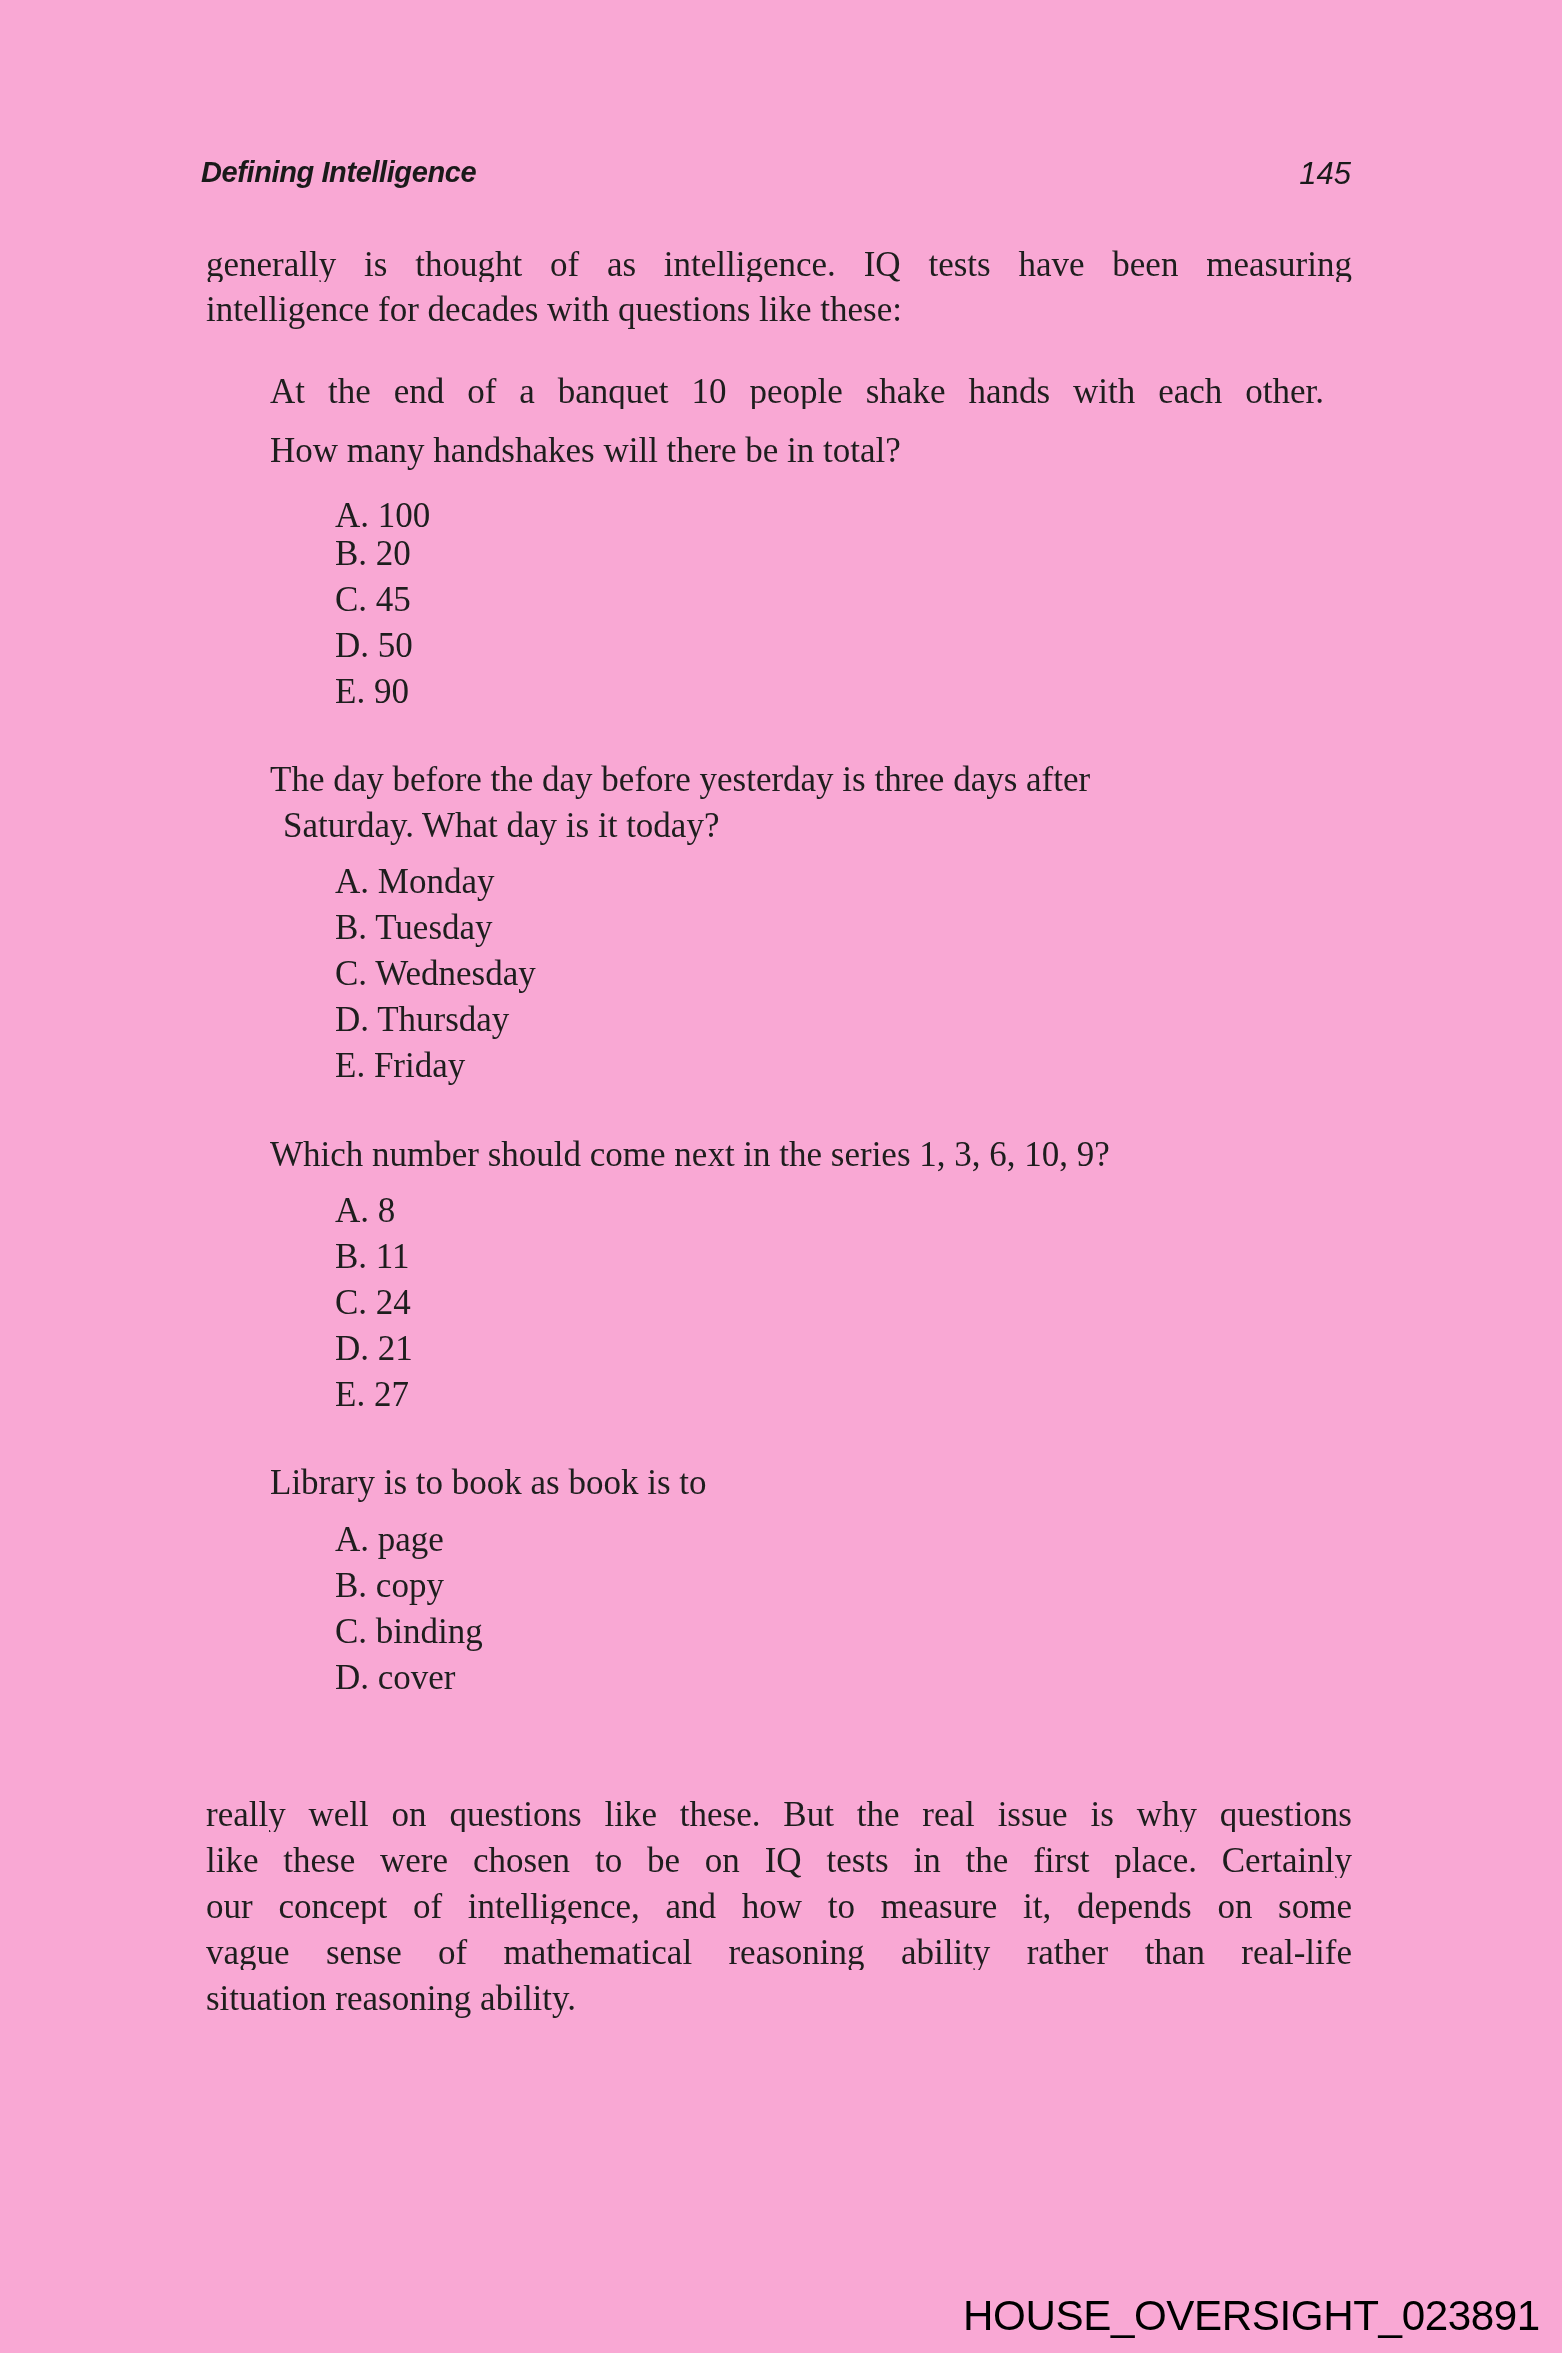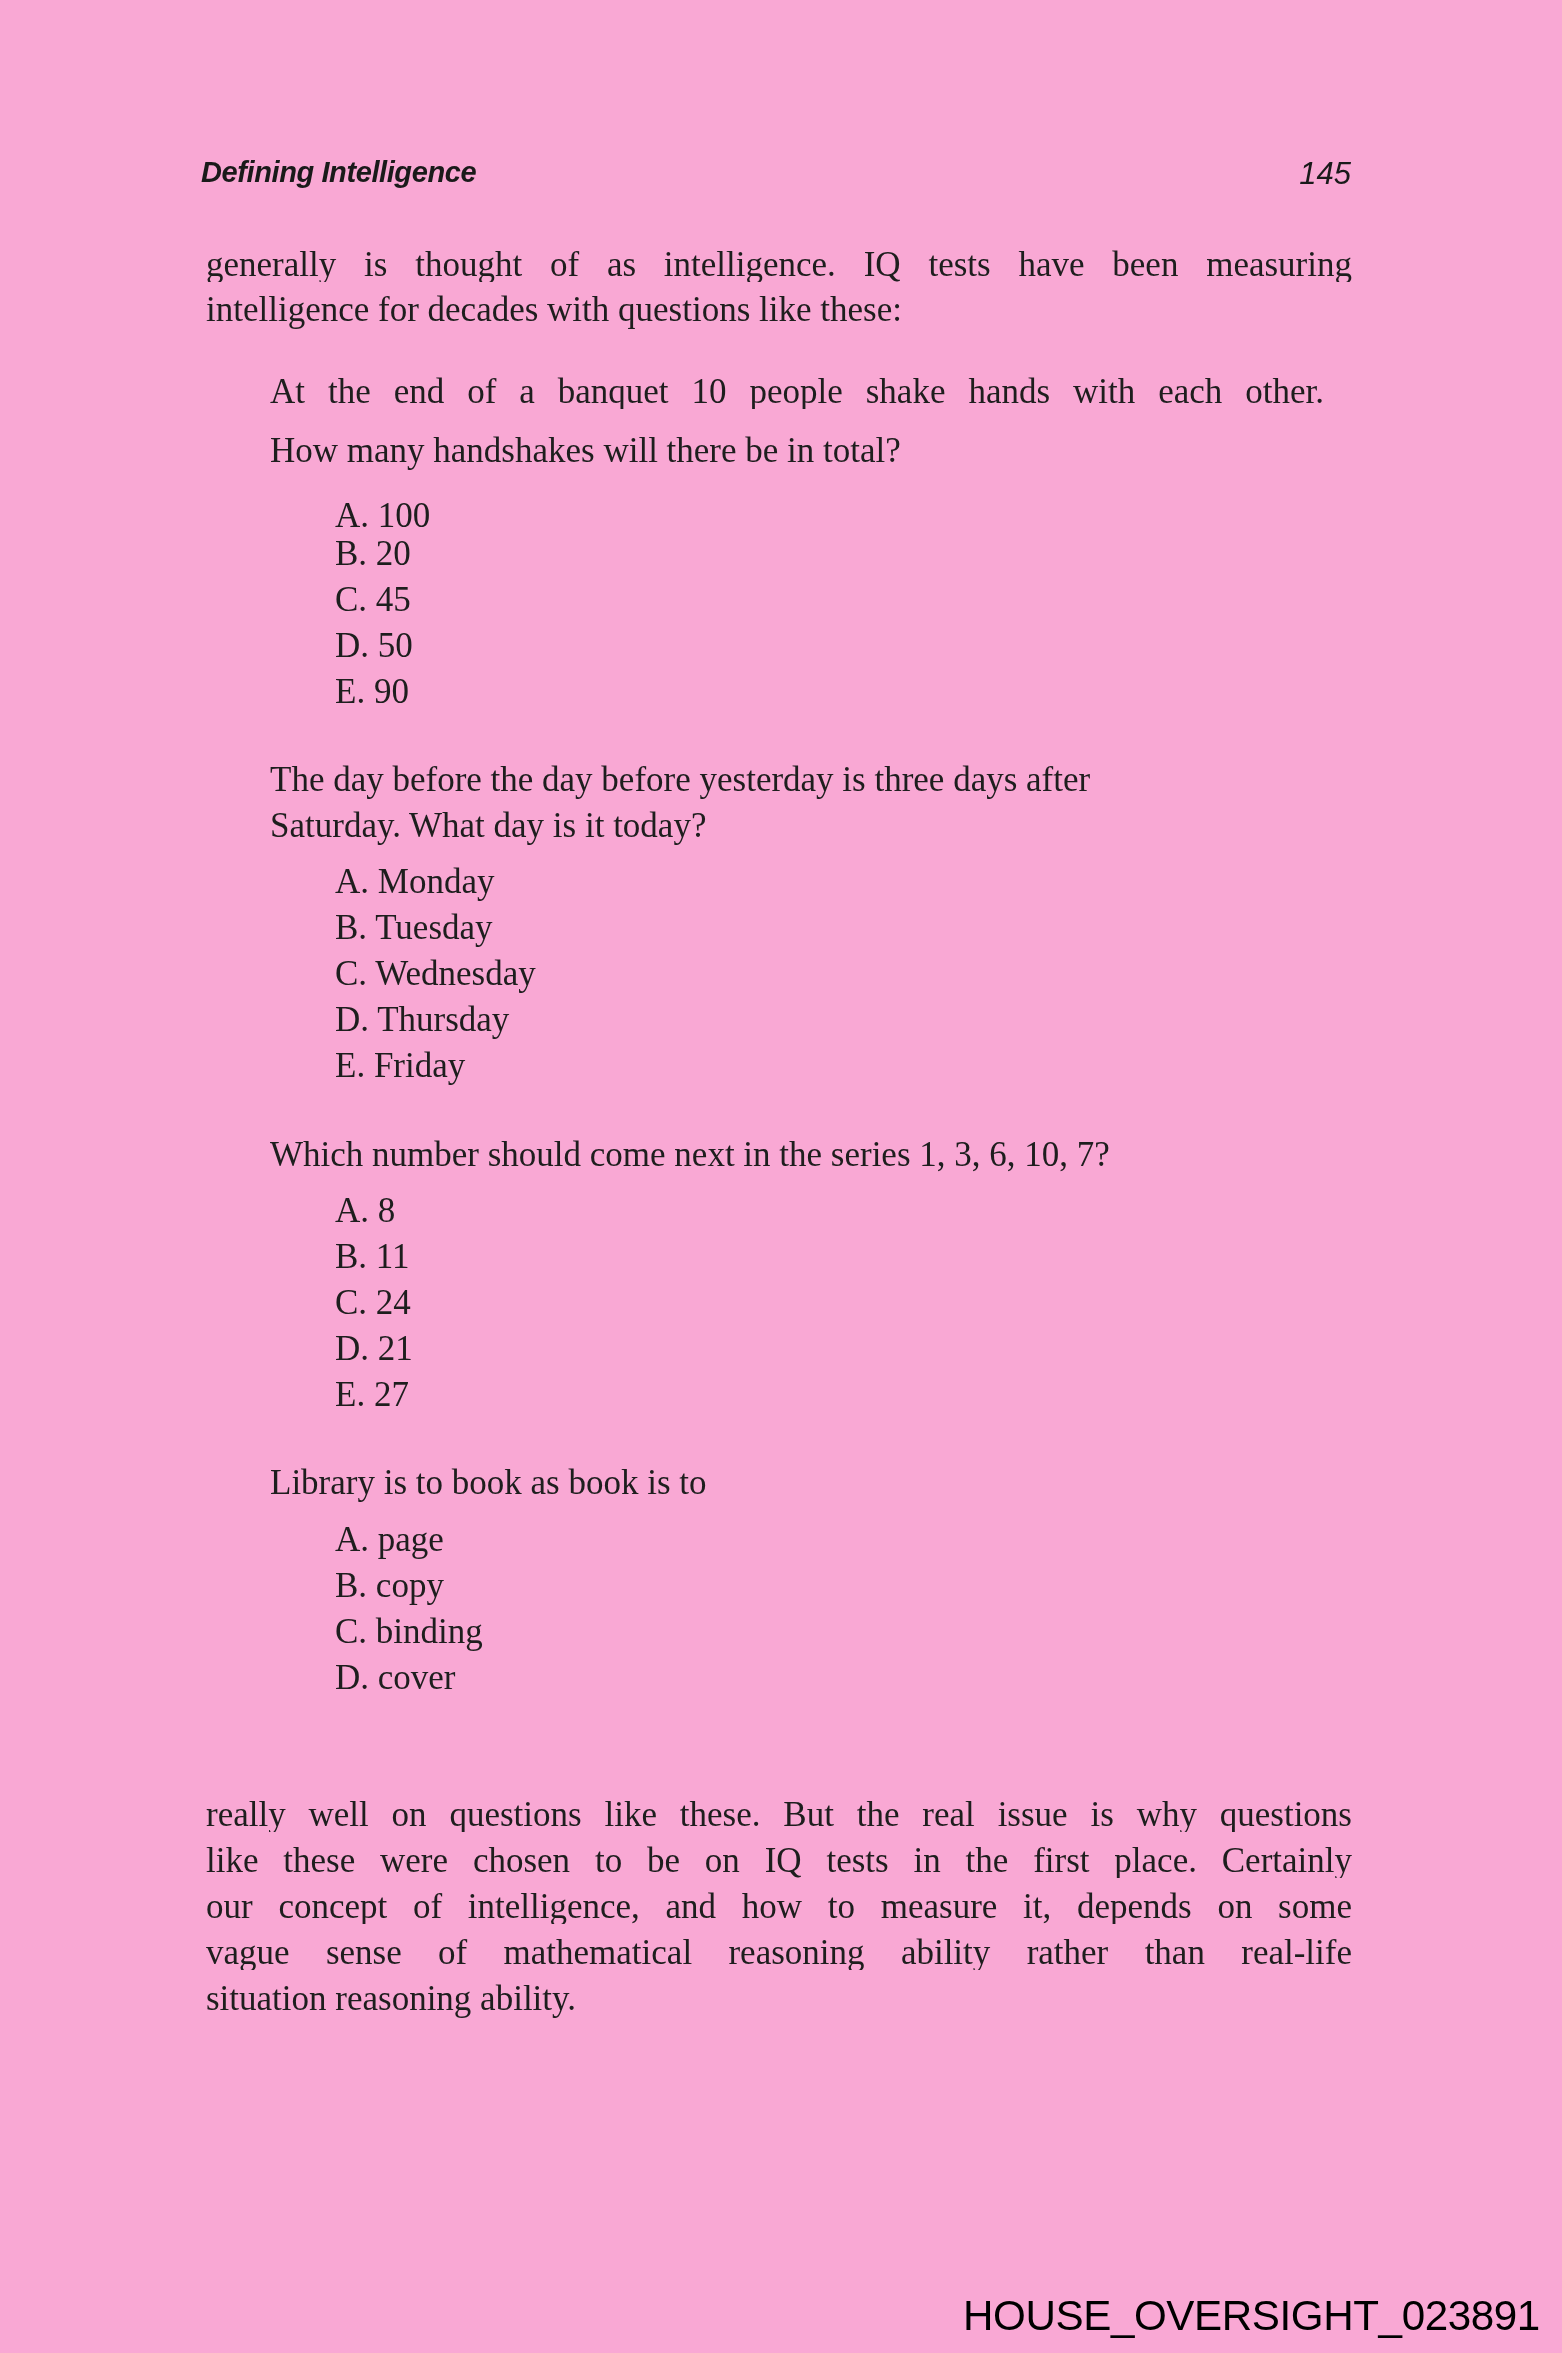--- a/index.html
+++ b/index.html
@@ -99,28 +99,28 @@
 
   <div class="line qfull" style="top:374px;">At the end of a banquet 10 people shake hands with each other.</div>
   <div class="line q" style="top:433px;">How many handshakes will there be in total?</div>
   <div class="line ans" style="top:498px;text-align:right;">A. 100</div>
   <div class="line ans" style="top:536px;">B. 20</div>
   <div class="line ans" style="top:582px;">C. 45</div>
   <div class="line ans" style="top:628px;">D. 50</div>
   <div class="line ans" style="top:674px;">E. 90</div>
 
   <div class="line q" style="top:762px;">The day before the day before yesterday is three days after</div>
-  <div class="line q" style="top:808px;">Saturday. What day is it today?</div>
+  <div class="line q" style="top:808px;margin-left:13px;">Saturday. What day is it today?</div>
   <div class="line ans" style="top:864px;">A. Monday</div>
   <div class="line ans" style="top:910px;">B. Tuesday</div>
   <div class="line ans" style="top:956px;">C. Wednesday</div>
   <div class="line ans" style="top:1002px;">D. Thursday</div>
   <div class="line ans" style="top:1048px;">E. Friday</div>
 
-  <div class="line q" style="top:1137px;">Which number should come next in the series 1, 3, 6, 10, 7?</div>
+  <div class="line q" style="top:1137px;">Which number should come next in the series 1, 3, 6, 10, 9?</div>
   <div class="line ans" style="top:1193px;">A. 8</div>
   <div class="line ans" style="top:1239px;">B. 11</div>
   <div class="line ans" style="top:1285px;">C. 24</div>
   <div class="line ans" style="top:1331px;">D. 21</div>
   <div class="line ans" style="top:1377px;">E. 27</div>
 
   <div class="line q" style="top:1465px;">Library is to book as book is to</div>
   <div class="line ans" style="top:1522px;">A. page</div>
   <div class="line ans" style="top:1568px;">B. copy</div>
   <div class="line ans" style="top:1614px;">C. binding</div>

